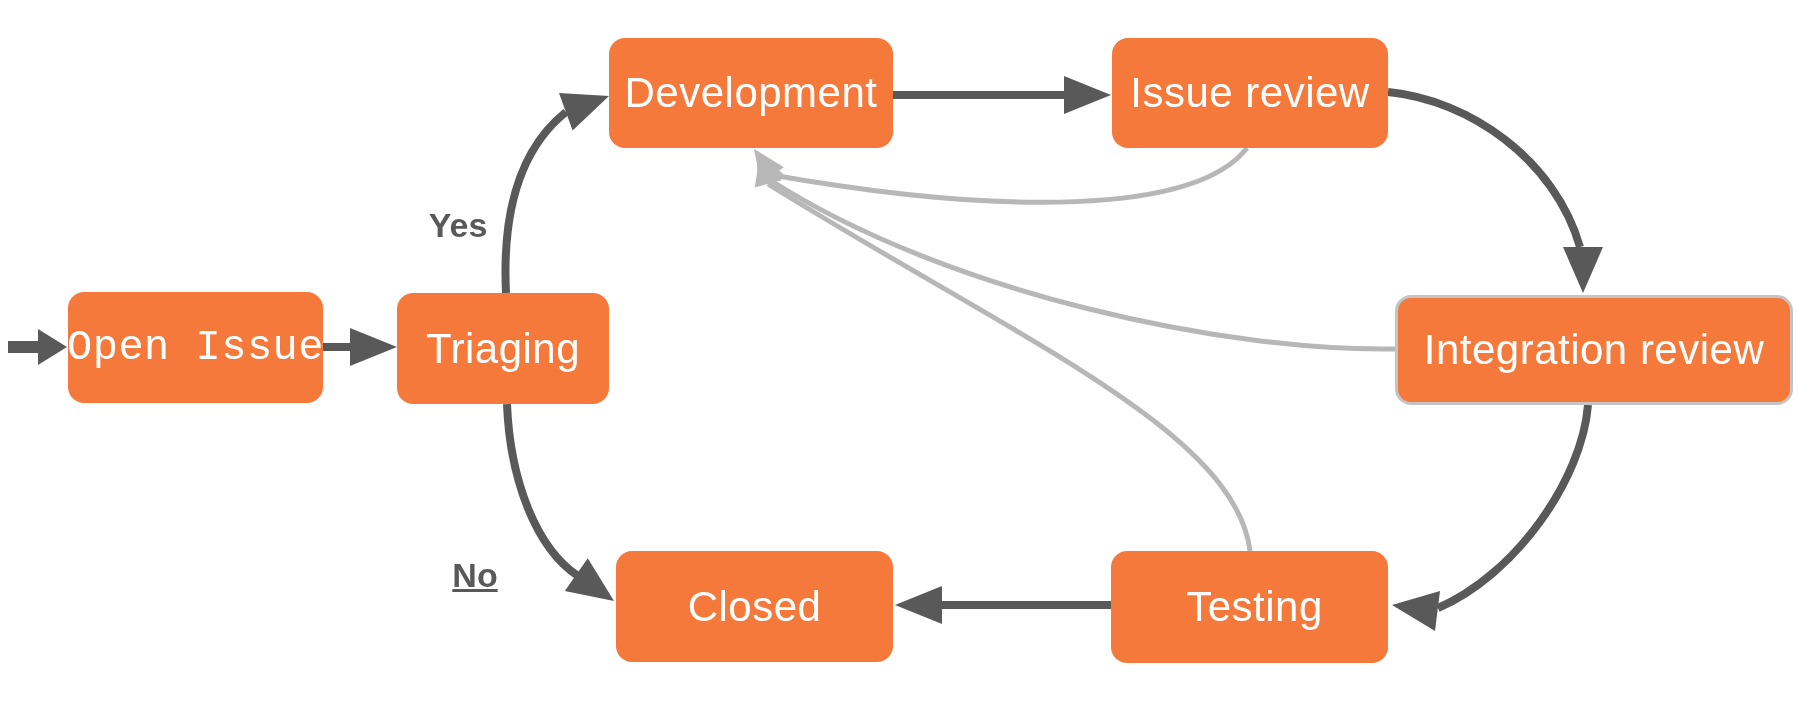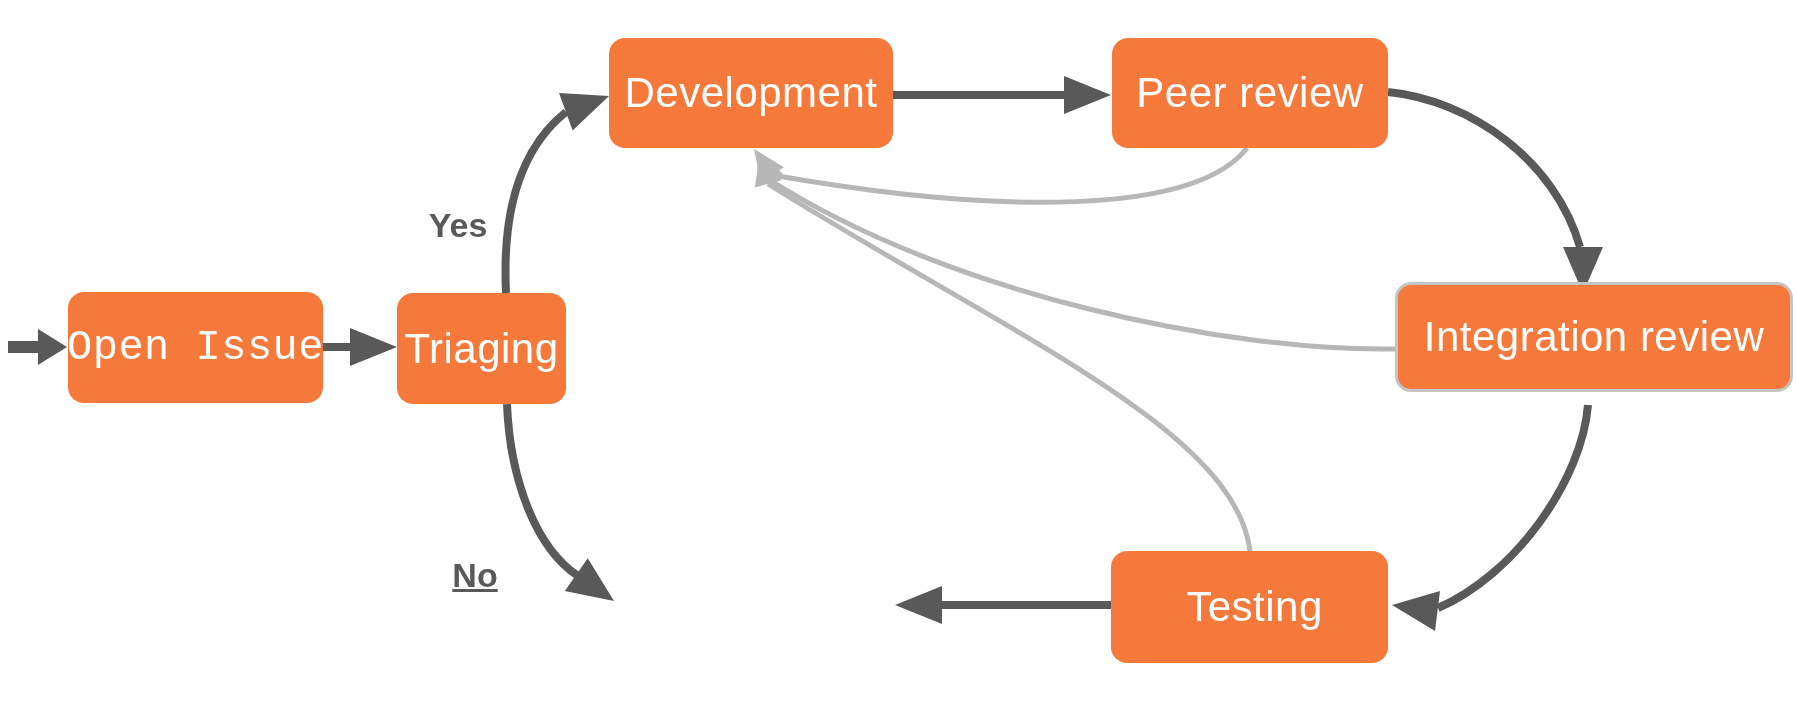--- a/index.html
+++ b/index.html
@@ -87,28 +87,29 @@
 
     <path class="edge-gray" d="M 1395 349 C 1230 352 950 295 770 180"></path>
     <polygon class="head-gray" points="757,151 783.2,174.1 757.8,185.9"></polygon>
 
     <path class="edge-gray" d="M 1250 551 C 1235 430 1010 335 768 184"></path>
     <polygon class="head-gray" points="760,153 781.8,180.3 754.8,187.5"></polygon>
   </svg>
 
   <div class="node" style="left:68px;  top:292px; width:255px; height:111px;font-family:Liberation Mono, monospace;">Open Issue</div>
 
-  <div class="node" style="left:397px; top:293px; width:169px; height:111px;">Triaging</div>
+  <div class="node" style="left:397px; top:293px; width:212px; height:111px;">Triaging</div>
 
   <div class="node" style="left:609px; top:38px;  width:284px; height:110px;">Development</div>
 
-  <div class="node" style="left:1112px; top:38px; width:276px; height:110px;">Peer review</div>
+  <div class="node" style="left:1112px; top:38px; width:276px; height:110px;">Issue review</div>
 
-  <div class="node bordered" style="left:1395px; top:282px; width:398px; height:110px;">Integration review</div>
+  <div class="node bordered" style="left:1395px; top:295px; width:398px; height:110px;">Integration review</div>
 
   <div class="node" style="left:1111px; top:551px; width:277px; height:112px;padding-left:10px;">Testing</div>
 
+  <div class="node" style="left:616px; top:551px; width:277px; height:111px;">Closed</div>
 
   <div class="edge-label" style="left:408px; top:160px;">Yes</div>
 
   <div class="edge-label" style="left:425px; top:510px;text-decoration:underline;">No</div>
 
 </div>
 
 </body></html>

